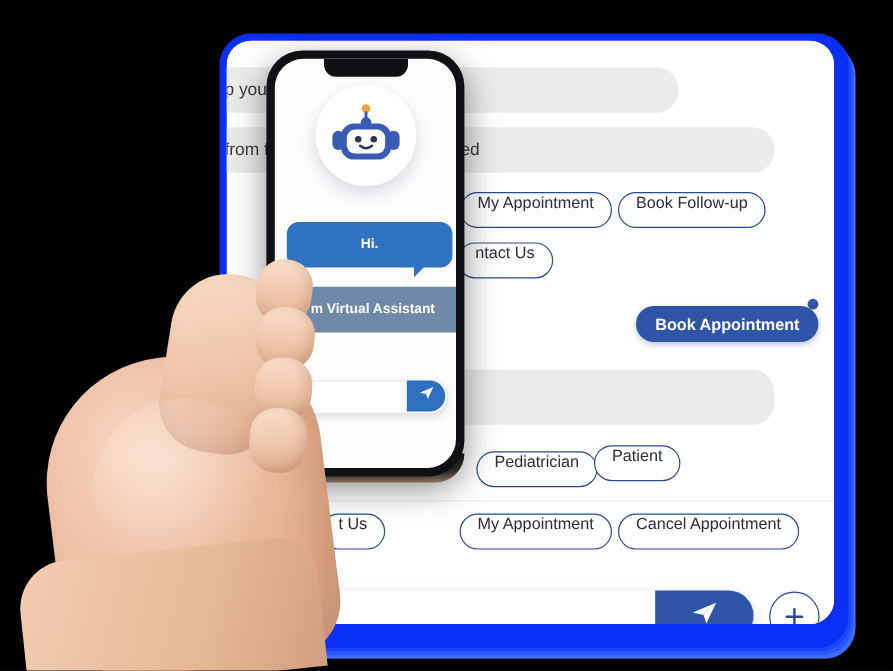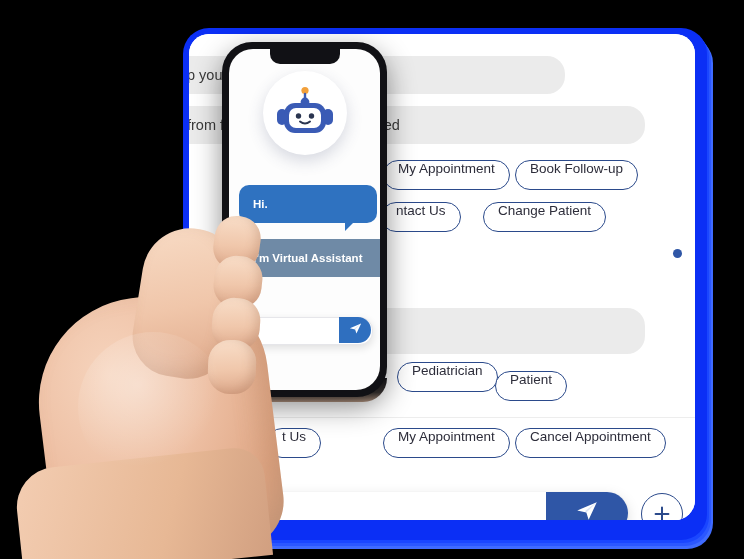--- a/index.html
+++ b/index.html
@@ -62,21 +62,21 @@
     background:linear-gradient(180deg,#16161a 0%,#3a3533 60%,#b99a86 100%);}
 
   
   .avatar-wrap{position:absolute;left:50%;transform:translateX(-50%);top:22px;
     width:84px;height:84px;border-radius:50%;background:#fff;
     box-shadow:0 6px 16px rgba(60,70,110,.20);display:flex;align-items:center;justify-content:center;}
 
   
   .p-bubble{position:absolute;border-radius:10px;color:#fff;font-size:11.5px;font-weight:bold;
     display:flex;align-items:center;padding:0 14px;white-space:nowrap;}
-  .p-bubble.blue{background:#2f72c0;}
+  .p-bubble.blue{background:#2f72c0;justify-content:center;}
   .p-bubble.gray{background:#6f8aa6;}
   .p-tail{position:absolute;width:0;height:0;}
 
   .p-composer{position:absolute;left:12px;top:268px;width:130px;height:26px;border-radius:13px;
     background:#fff;border:1px solid #e6e6ea;
     box-shadow:0 3px 8px rgba(0,0,0,.12);}
   .p-send{position:absolute;left:110px;top:268px;width:32px;height:26px;
     border-top-right-radius:13px;border-bottom-right-radius:13px;background:#2f6fbf;
     display:flex;align-items:center;justify-content:center;}
 
@@ -126,31 +126,31 @@
         <div class="chip" style="left:194px;top:126px;">
           <span>My Appointment</span>
         </div>
         <div class="chip" style="left:192px;top:168px;">
           <span>ntact Us</span>
         </div>
 
         <div class="chip" style="left:326px;top:126px;">
           <span>Book Follow-up</span>
         </div>
-        <div class="chip" style="left:294px;top:168px;">
-          <span>Change Patient</span>
-        </div>
-
+
+        <div class="pill-primary" style="left:341px;top:221px;">
+          <span>Book Appointment</span>
+        </div>
         <div class="dot-accent" style="left:484px;top:215px;"></div>
 
         <div class="bubble" style="left:-20px;top:274px;width:440px;height:46px;">
           <span>specialization to book an</span>
         </div>
 
-        <div class="chip" style="left:208px;top:328px;">
+        <div class="chip" style="left:208px;top:342px;">
           <span>Pediatrician</span>
         </div>
         <div class="chip" style="left:306px;top:337px;">
           <span>Patient</span>
         </div>
 
         <div class="divider" style="left:0px;top:383px;width:506px;"></div>
 
         <div class="chip" style="left:78px;top:394px;">
           <span>t Us</span>

